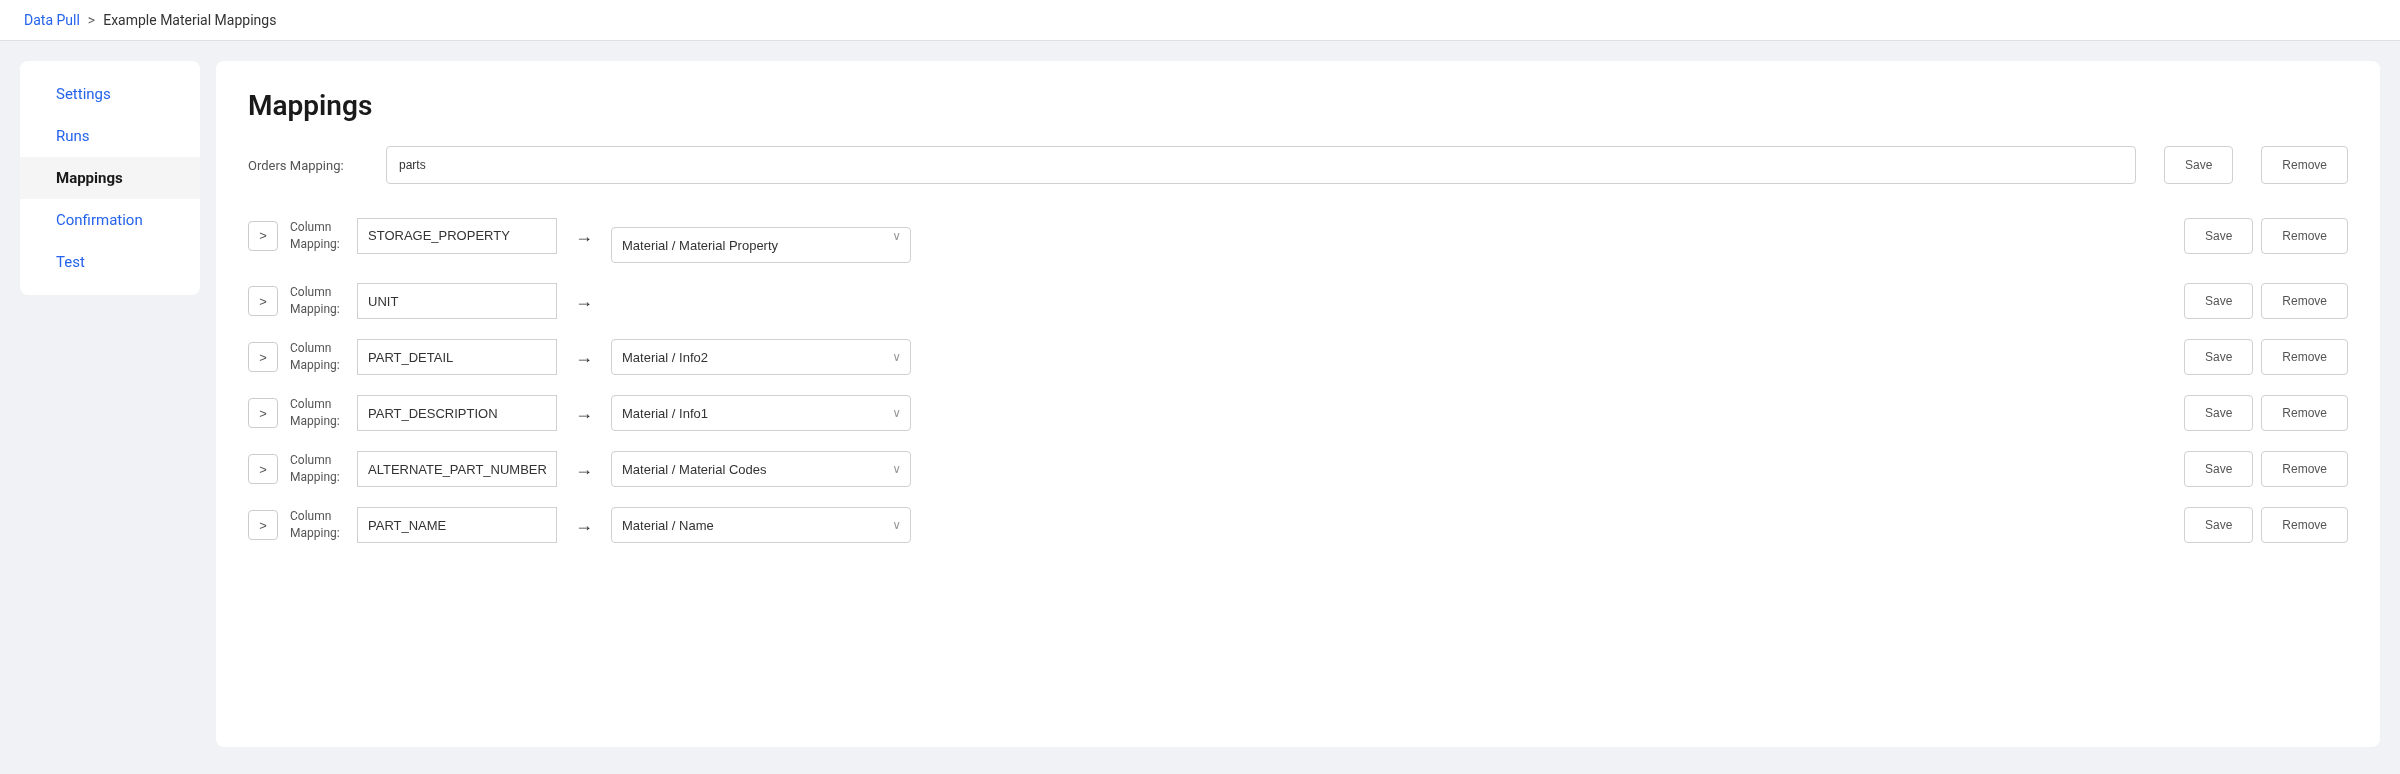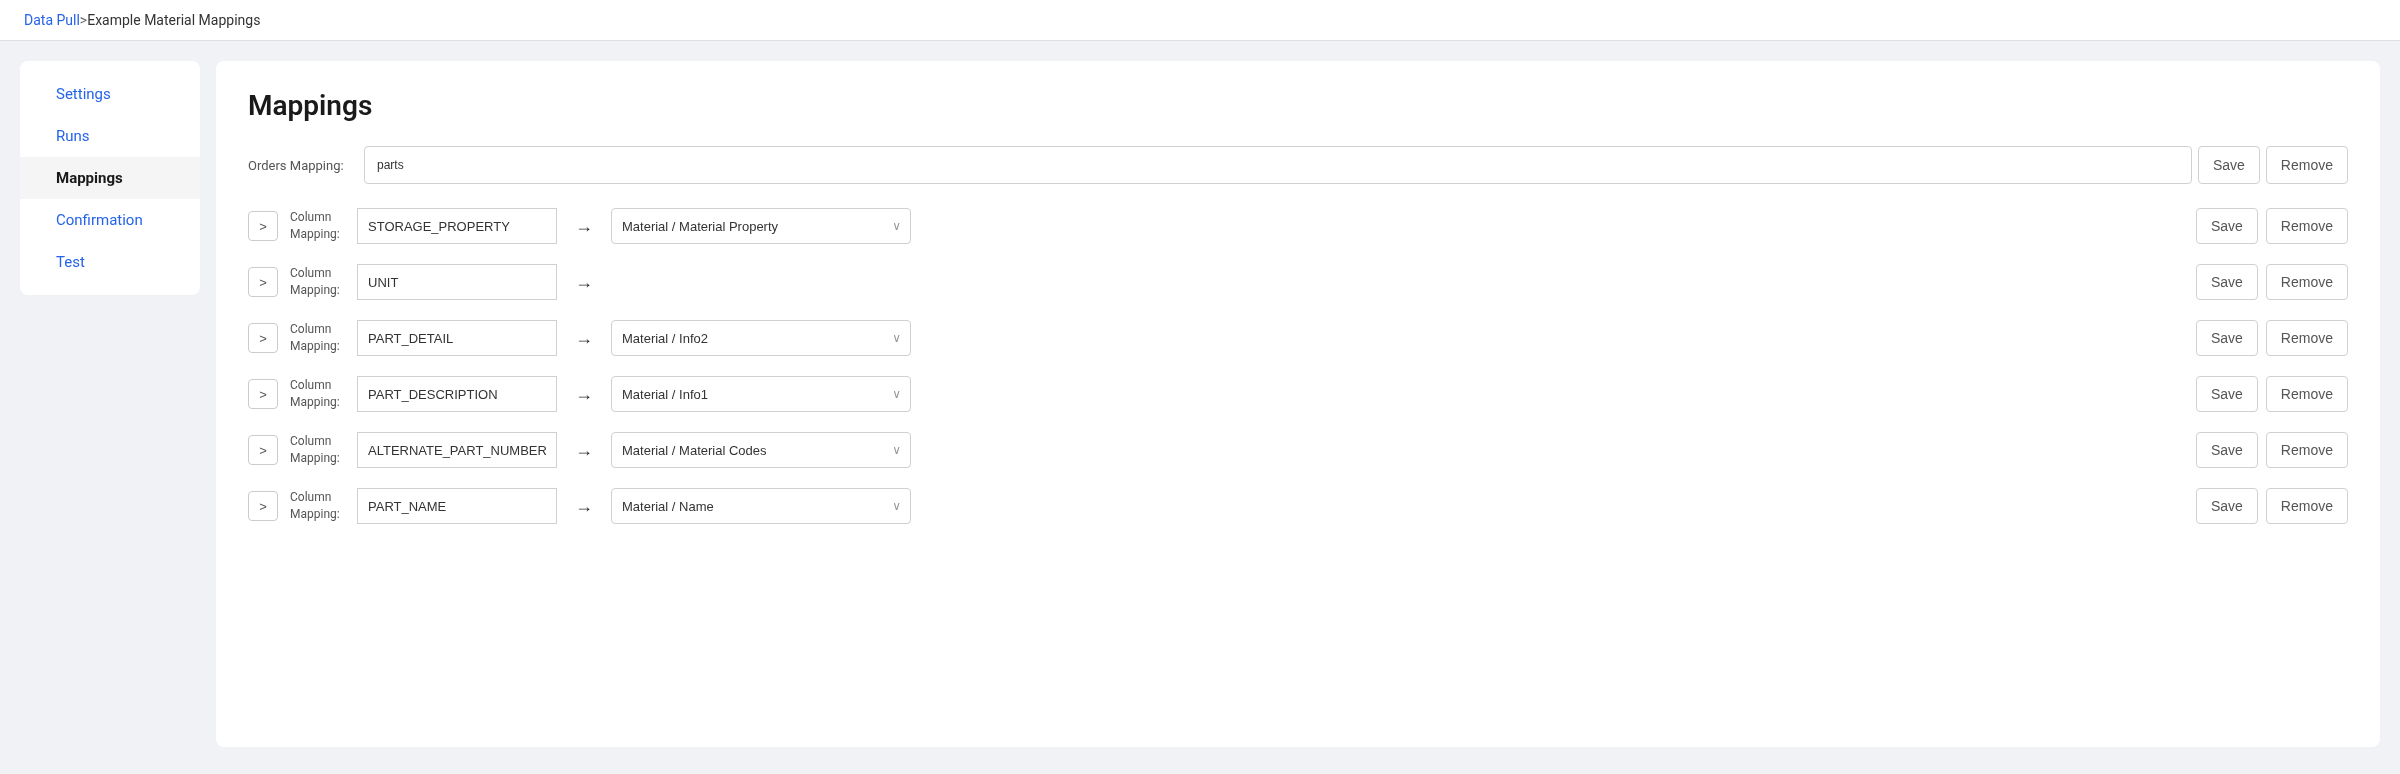--- a/index.html
+++ b/index.html
@@ -9,20 +9,21 @@
       font-size: 14px;
       color: #333;
     }
 
     .top-bar {
       background: #fff;
       border-bottom: 1px solid #e0e0e0;
       padding: 12px 24px;
       display: flex;
       align-items: flex-start;
+      gap: 8px;
     }
 
     .breadcrumb-link {
       color: #2563eb;
       cursor: pointer;
       font-size: 14px;
     }
 
     .breadcrumb-separator {
       color: #666;
@@ -73,21 +74,21 @@
     .page-title {
       font-size: 28px;
       font-weight: 600;
       color: #1a1a1a;
       margin-bottom: 24px;
     }
 
     .orders-mapping-row {
       display: flex;
       align-items: center;
-      gap: 6px;
+      gap: 28px;
       margin-bottom: 24px;
     }
 
     .orders-mapping-label {
       font-size: 13px;
       color: #555;
       white-space: nowrap;
       min-width: 110px;
     }
 
@@ -97,26 +98,26 @@
       border: 1px solid #d0d0d0;
       border-radius: 4px;
       padding: 0 12px;
       font-size: 12px;
       color: #333;
       outline: none;
     }
 
     .btn {
       height: 38px;
-      padding: 0 14px;
+      padding: 0 20px;
       border: 1px solid #d0d0d0;
       border-radius: 4px;
       background: #fff;
       color: #555;
-      font-size: 14px;
+      font-size: 12px;
       cursor: pointer;
       white-space: nowrap;
     }
 
     .mapping-row {
       display: flex;
       align-items: center;
       gap: 12px;
       margin-bottom: 20px;
     }
@@ -236,21 +237,21 @@
       <button class="btn">Remove</button>
     </div>
 
     <div id="mapping-rows">
         <div class="mapping-row">
           <button class="expand-btn">&gt;</button>
           <div class="column-mapping-label" style="white-space: pre-line;">Column
 Mapping:</div>
           <input class="column-input" type="text" value="STORAGE_PROPERTY" style="">
           <div class="arrow">→</div>
-          <div class="destination-wrapper"><select class="destination-select" style="width: 100%;"><option>Material / Material Property</option></select></div>
+          <div class="destination-wrapper"><select class="destination-select" style="width: 100%; margin-top: 19px;"><option>Material / Material Property</option></select></div>
           <div class="row-btns">
             <button class="btn">Save</button>
             <button class="btn">Remove</button>
           </div>
         </div>
         <div class="mapping-row">
           <button class="expand-btn">&gt;</button>
           <div class="column-mapping-label" style="white-space: pre-line;">Column
 Mapping:</div>
           <input class="column-input" type="text" value="UNIT" style="">

